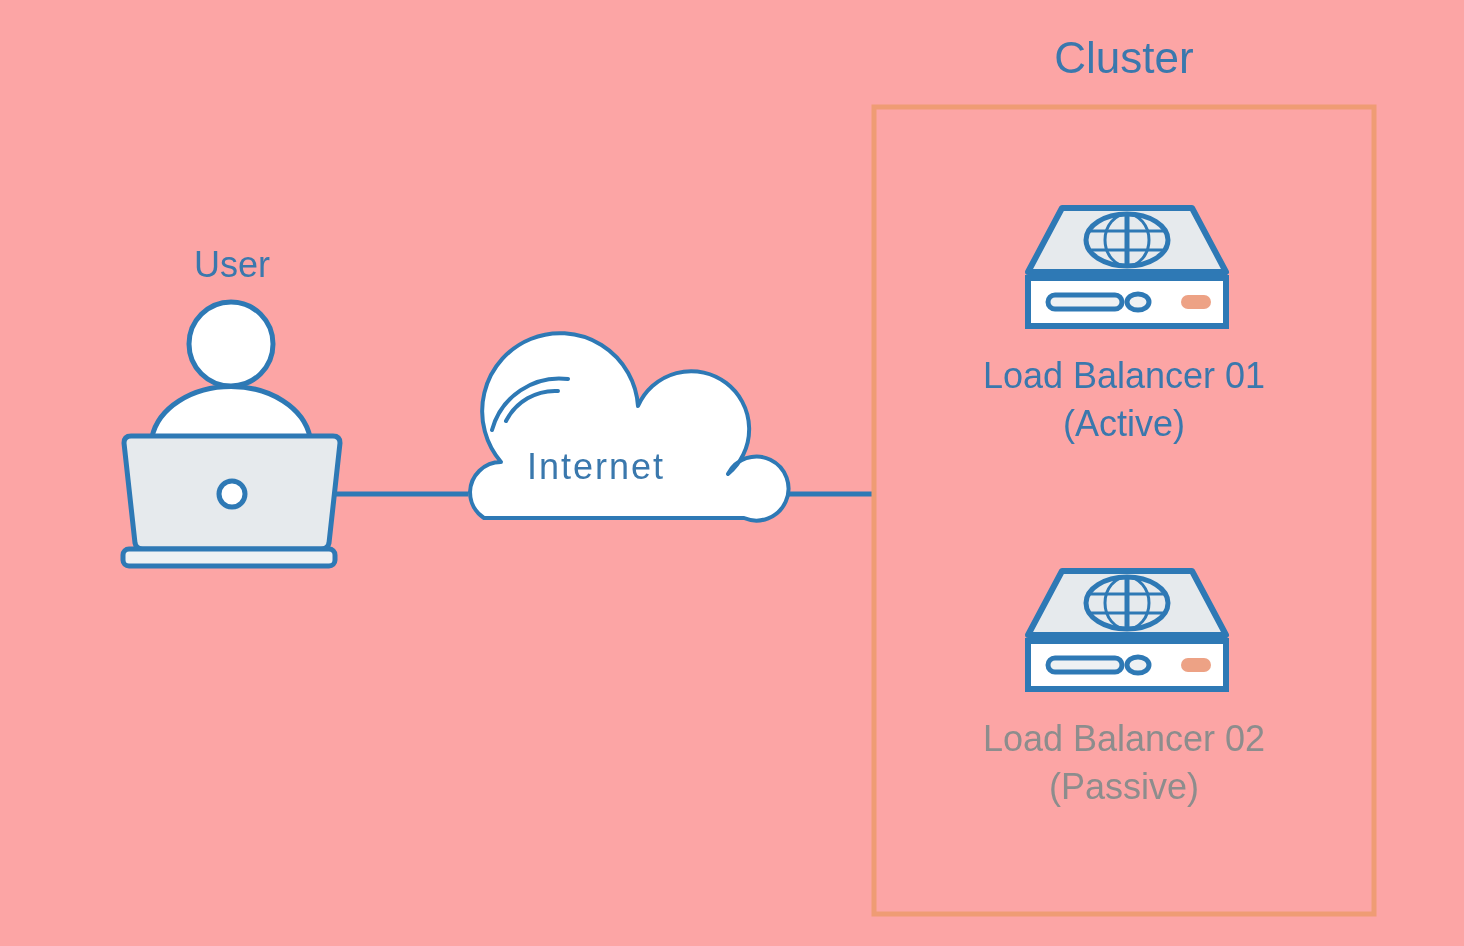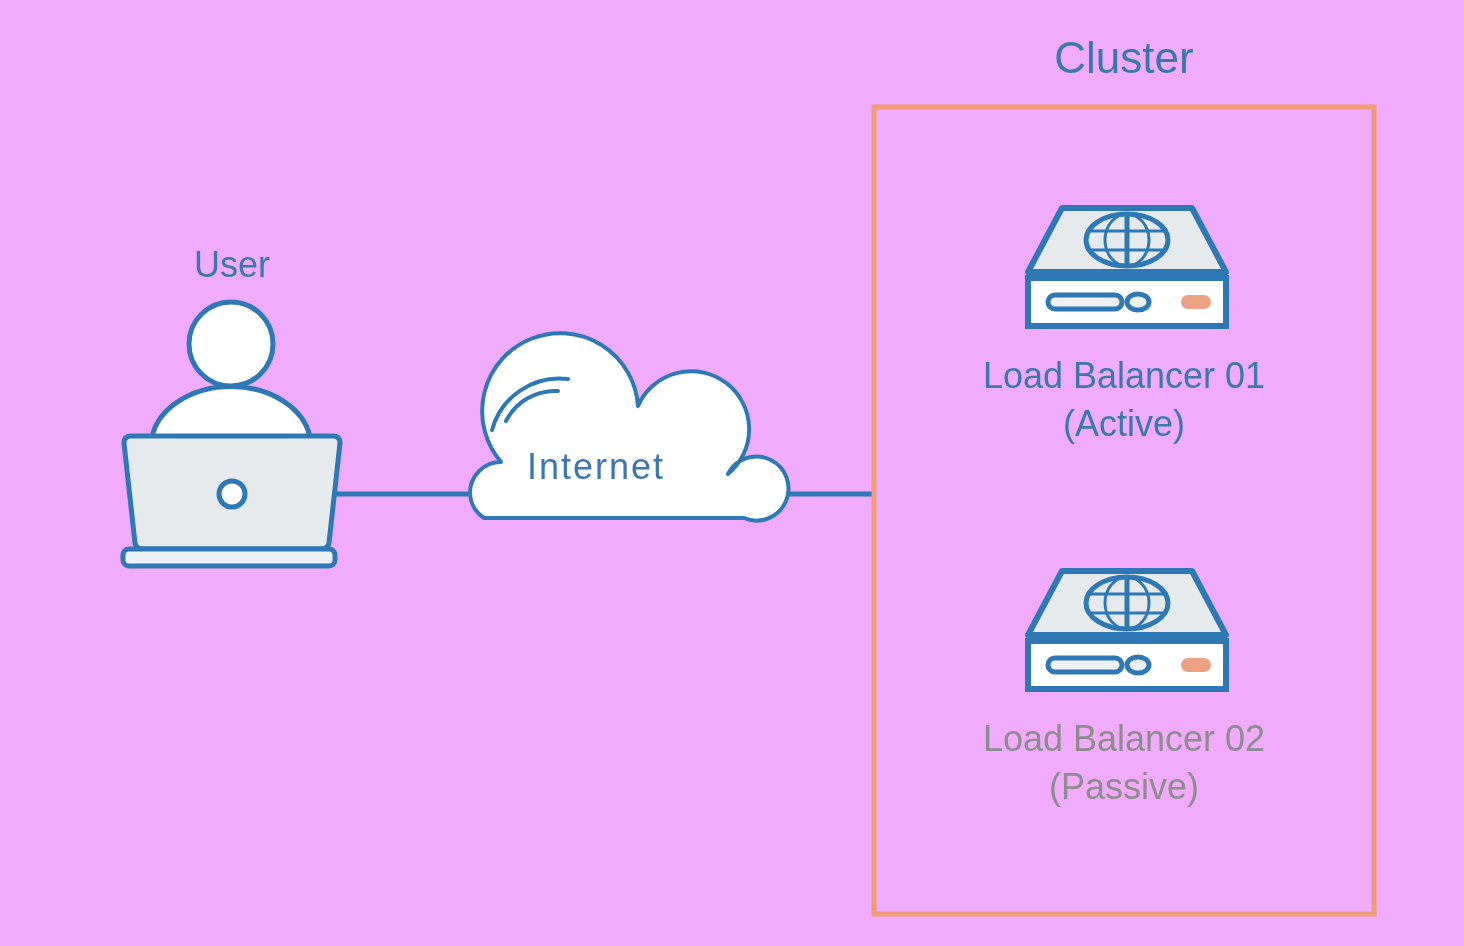--- a/index.html
+++ b/index.html
@@ -7,21 +7,21 @@
     padding: 0;
     background: #ffffff;
   }
   body {
     font-family: "Liberation Sans", sans-serif;
   }
   #canvas {
     position: relative;
     width: 1464px;
     height: 946px;
-    background: #f0abfc;
+    background: #fca5a5;
     overflow: hidden;
   }
   #diagram-svg {
     position: absolute;
     top: 0;
     left: 0;
     width: 1464px;
     height: 946px;
   }
   .label-text {

